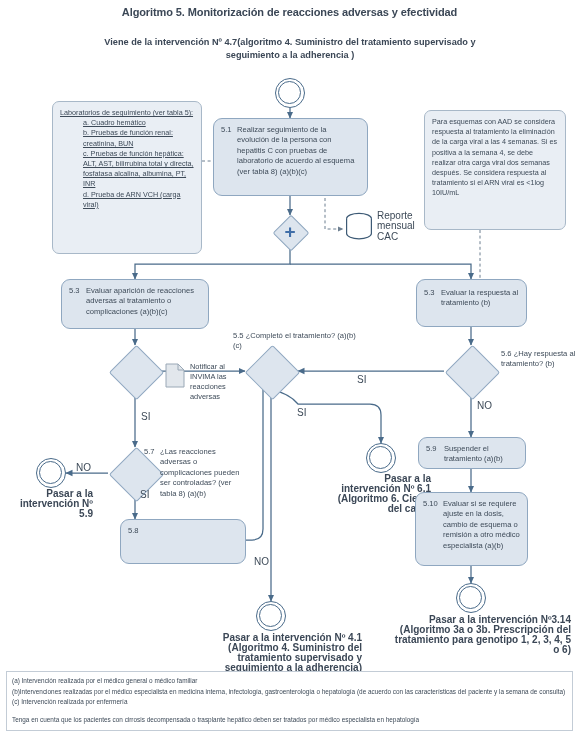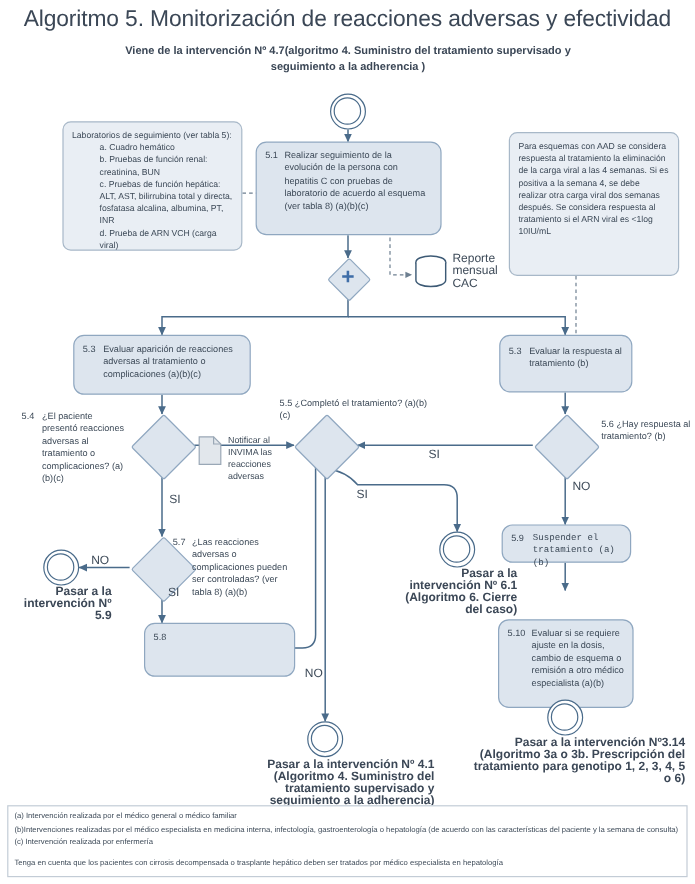--- a/index.html
+++ b/index.html
@@ -8,21 +8,21 @@
     font-family:"Liberation Sans","DejaVu Sans",sans-serif;
     color:#3d4a58;
   }
   #stage{position:absolute;left:0;top:0;width:579px;height:737px;}
   svg#wires{position:absolute;left:0;top:0;width:579px;height:737px;pointer-events:none;}
 
   .abs{position:absolute;box-sizing:border-box;}
 
   .title{
     left:0;top:6px;width:579px;text-align:center;
-    font-size:19px;font-weight:normal;color:#3b4756;letter-spacing:-0.1px;
+    font-size:11px;font-weight:bold;color:#3b4756;letter-spacing:-0.1px;
   }
   .subtitle{
     left:95px;top:36px;width:390px;text-align:center;
     font-size:9.2px;font-weight:bold;color:#3b4756;line-height:13px;
   }
 
   
   .task{
     background:#dde5ee;border:1.1px solid #8fa7c0;border-radius:9px;
     font-size:7.6px;line-height:10.4px;color:#3d4a58;
@@ -118,21 +118,21 @@
     </g>
   </svg>
 
   <div class="abs title">Algoritmo 5. Monitorización de reacciones adversas y efectividad</div>
   <div class="abs subtitle">Viene de la intervención Nº 4.7(algoritmo 4. Suministro del tratamiento supervisado y seguimiento a la adherencia )</div>
 
   <div class="abs" style="left:275px;top:78px;width:30px;height:30px;border-radius:50%;border:1.6px solid #4a6b8a;background:#fff;">
     <div style="position:absolute;left:2.4px;top:2.4px;width:21px;height:21px;border-radius:50%;border:1.4px solid #4a6b8a;"></div>
   </div>
 
-  <div class="abs note" style="left:52px;top:101px;width:150px;height:108px;">
+  <div class="abs note" style="left:52px;top:101px;width:150px;height:153px;text-decoration:underline;">
     <div>Laboratorios de seguimiento (ver tabla 5):</div>
     <div style="margin-left:23px;">
       <div>a. Cuadro hemático</div>
       <div>b. Pruebas de función renal: creatinina, BUN</div>
       <div>c. Pruebas de función hepática: ALT, AST, bilirrubina total y directa, fosfatasa alcalina, albumina, PT, INR</div>
       <div>d. Prueba de ARN VCH (carga viral)</div>
     </div>
   </div>
 
   <div class="abs note" style="left:424px;top:110px;width:142px;height:120px;">
@@ -163,24 +163,20 @@
   </div>
 
   <div class="abs task" style="left:416px;top:279px;width:111px;height:48px;padding-top:8px;">
     <span class="num">5.3</span>
     <span style="display:block;margin-left:17px;">Evaluar la respuesta al tratamiento (b)</span>
   </div>
 
   <div class="abs" style="left:109px;top:345px;width:52px;height:52px;">
     <div class="diamond" style="position:absolute;left:7.6px;top:7.6px;width:37px;height:37px;"></div>
   </div>
-  <div class="abs evlabel" style="left:18px;top:342px;width:88px;text-align:left;">
-    <span>5.4</span>
-    <span style="display:block;margin-left:17px;margin-top:-10.4px;">¿El paciente presentó reacciones adversas al tratamiento o complicaciones? (a)(b)(c)</span>
-  </div>
   <div class="abs flowlabel" style="left:141px;top:411px;">SI</div>
 
   <div class="abs" style="left:165px;top:363px;width:20px;height:25px;">
     <svg width="20" height="25" viewBox="0 0 20 25">
       <path d="M1,1 L13,1 L19,7 L19,24 L1,24 Z" fill="#e2e7ec" stroke="#9aa8b6" stroke-width="1"></path>
       <path d="M13,1 L13,7 L19,7" fill="none" stroke="#9aa8b6" stroke-width="1"></path>
     </svg>
   </div>
   <div class="abs doctext" style="left:190px;top:362px;width:51px;">Notificar al INVIMA las reacciones adversas</div>
 
@@ -223,24 +219,24 @@
     <span><span>5.8</span></span>
   </div>
 
   <div class="abs" style="left:366px;top:443px;width:30px;height:30px;border-radius:50%;border:1.6px solid #4a6b8a;background:#fff;">
     <div style="position:absolute;left:2.4px;top:2.4px;width:21px;height:21px;border-radius:50%;border:1.4px solid #4a6b8a;"></div>
   </div>
   <div class="abs endlabel" style="left:331px;top:474px;width:100px;">Pasar a la intervención Nº 6.1 (Algoritmo 6. Cierre del caso)</div>
 
   <div class="abs task" style="left:418px;top:437px;width:108px;height:32px;padding-top:6px;">
     <span class="num">5.9</span>
-    <span style="display:block;margin-left:18px;font-family:Liberation Mono, monospace;">Suspender el tratamiento (a)(b)</span>
-  </div>
-
-  <div class="abs task" style="left:415px;top:516px;width:113px;height:74px;">
+    <span style="display:block;margin-left:18px;">Suspender el tratamiento (a)(b)</span>
+  </div>
+
+  <div class="abs task" style="left:415px;top:492px;width:113px;height:74px;">
     <span class="num">5.10</span>
     <span style="display:block;margin-left:20px;">Evaluar si se requiere ajuste en la dosis, cambio de esquema o remisión a otro médico especialista (a)(b)</span>
   </div>
 
   <div class="abs" style="left:456px;top:583px;width:30px;height:30px;border-radius:50%;border:1.6px solid #4a6b8a;background:#fff;">
     <div style="position:absolute;left:2.4px;top:2.4px;width:21px;height:21px;border-radius:50%;border:1.4px solid #4a6b8a;"></div>
   </div>
   <div class="abs endlabel" style="left:389px;top:615px;width:182px;">Pasar a la intervención Nº3.14 (Algoritmo 3a o 3b. Prescripción del tratamiento para genotipo 1, 2, 3, 4, 5 o 6)</div>
 
   <div class="abs" style="left:256px;top:601px;width:30px;height:30px;border-radius:50%;border:1.6px solid #4a6b8a;background:#fff;">

